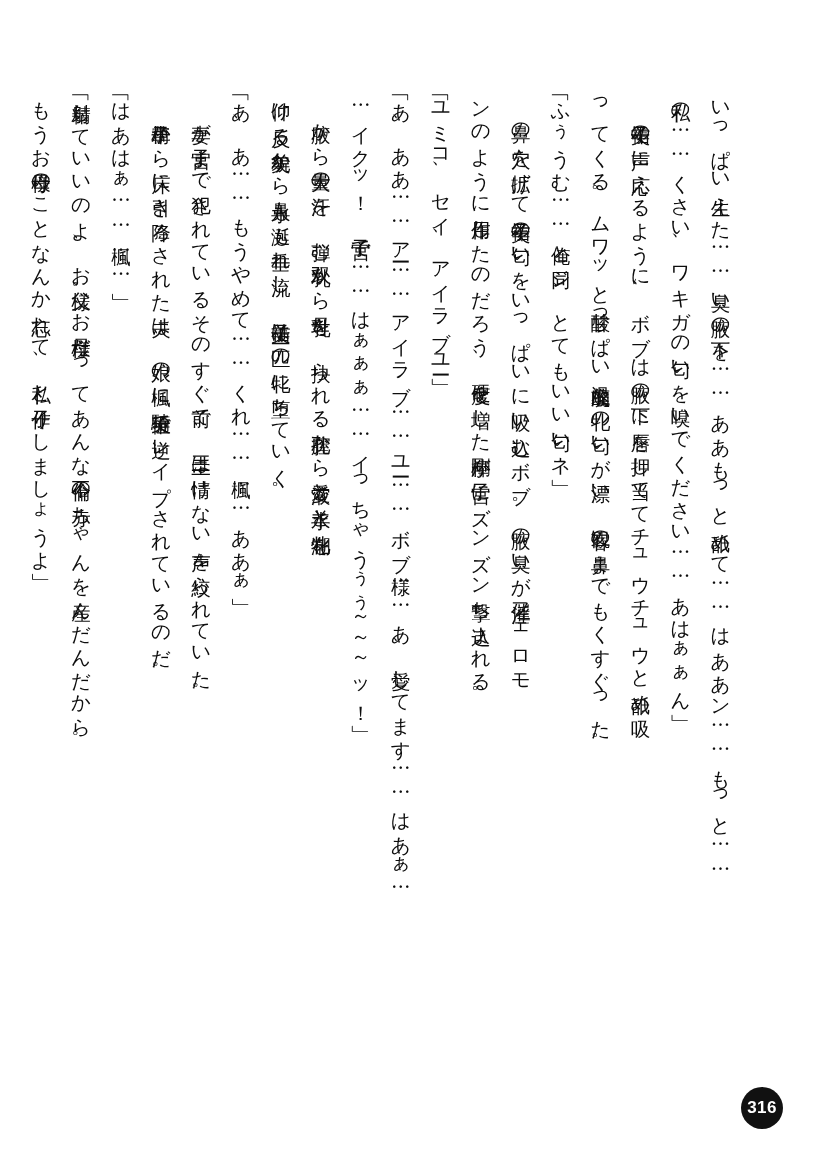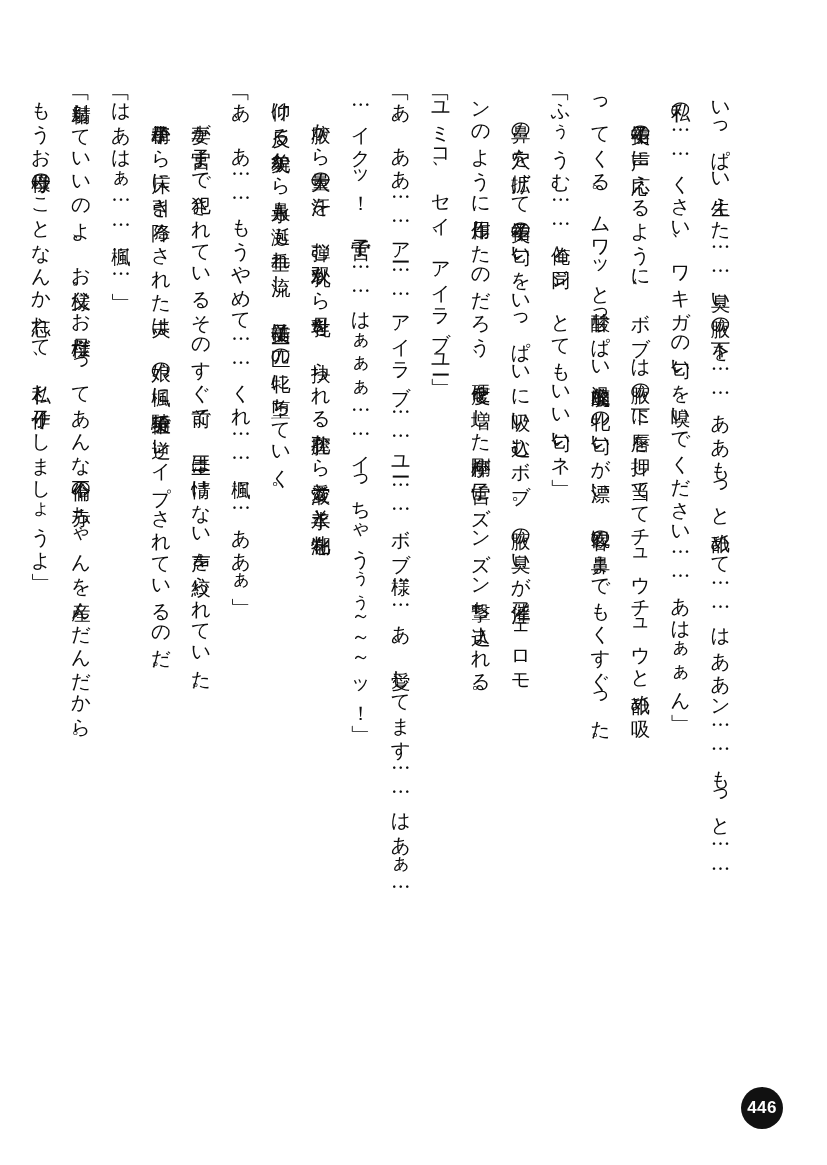--- a/index.html
+++ b/index.html
@@ -79,15 +79,15 @@
     <span class="line">　腋から大量の汗を、弾む双乳から母乳を、抉られる膣孔から愛液と羊水と牝潮を、</span>
     <span class="line">仰け反る美貌から鼻水も涎も垂れ流し、祐美子は一匹の牝に堕ちていく。</span>
     <span class="line">「あ、あ……もうやめて……くれ……楓……ああぁ」</span>
     <span class="line">　妻が子宮まで犯されているそのすぐ前で、圭三は情けない声を絞られていた。</span>
     <span class="line">　車椅子から床に引き降ろされた夫は、娘の楓に騎乗位で逆レイプされているのだ。</span>
     <span class="line">「はあはぁ……楓……」</span>
     <span class="line">「射精していいのよ、お父様。お母様だってあんな不倫の赤ちゃんを産んだんだから。</span>
     <span class="line">もうお母様のことなんか忘れて、私と子作りしましょうよ」</span>
   </div>
 
-  <div class="page-number">446</div>
+  <div class="page-number">316</div>
 
 </div>
 
 </body></html>

